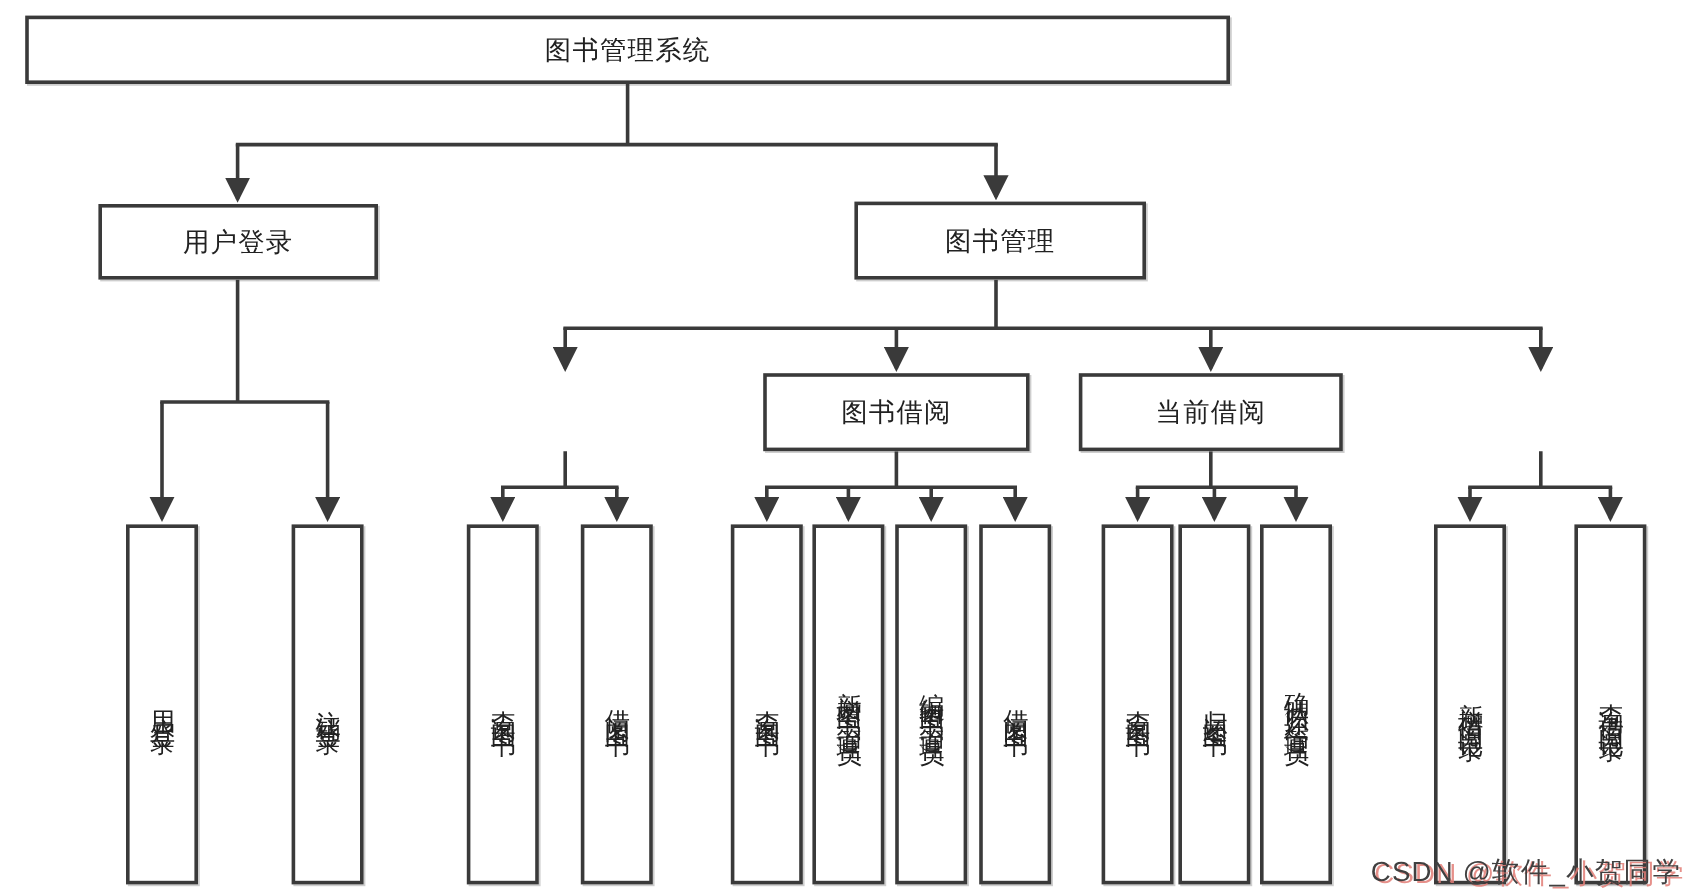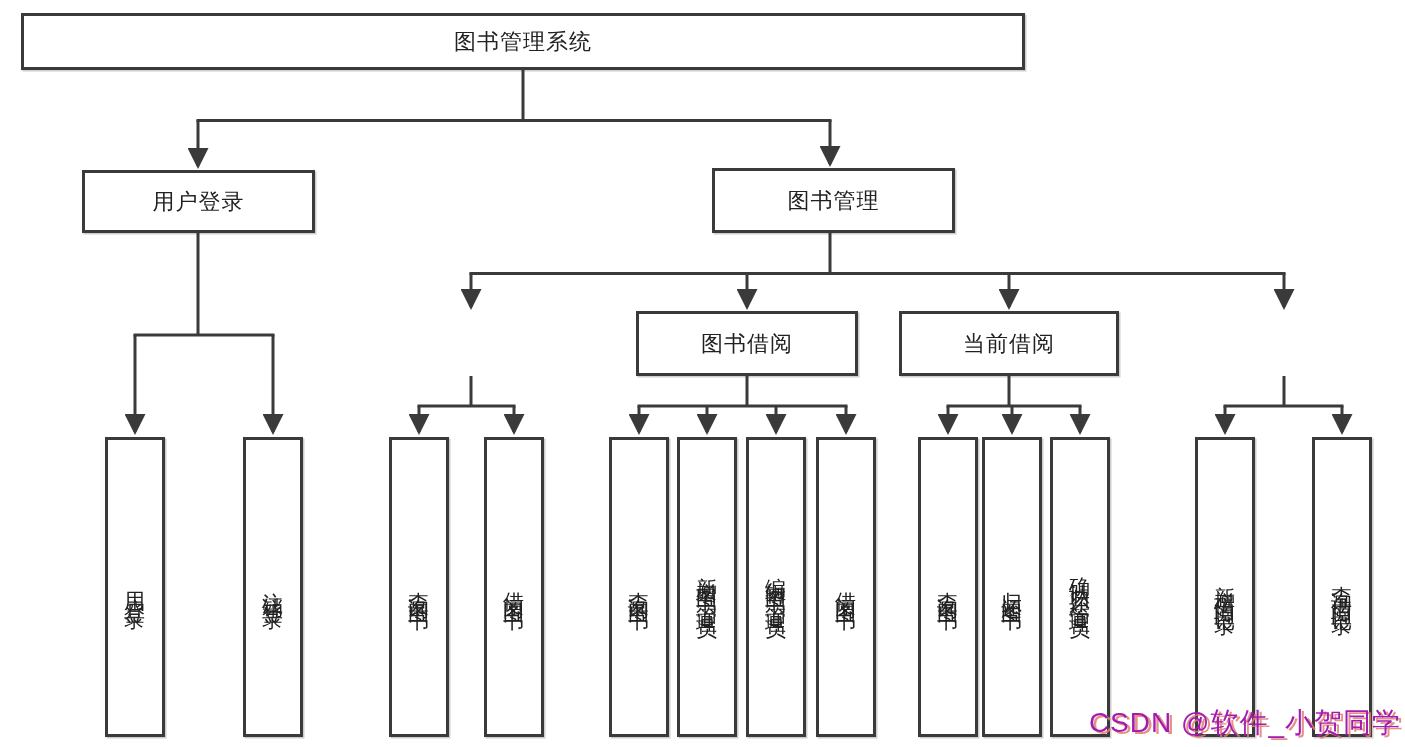--- a/index.html
+++ b/index.html
@@ -59,22 +59,22 @@
   .l-c4 { left: 816px; }
   .l-d1 { left: 918px; }
   .l-d2 { left: 982px; }
   .l-d3 { left: 1050px; }
   .l-e1 { left: 1195px; }
   .l-e2 { left: 1312px; }
   .watermark {
     position: absolute;
     right: 4px;
     bottom: 5px;
-    font-size: 28px;
-    color: #a21caf;
+    font-size: 23px;
+    color: #404040;
     letter-spacing: 1px;
     text-shadow: 3px 2px 0 rgba(226, 125, 117, 0.85);
     z-index: 3;
     white-space: nowrap;
   }
 </style>
 </head>
 <body>
 
 <div class="stage">

